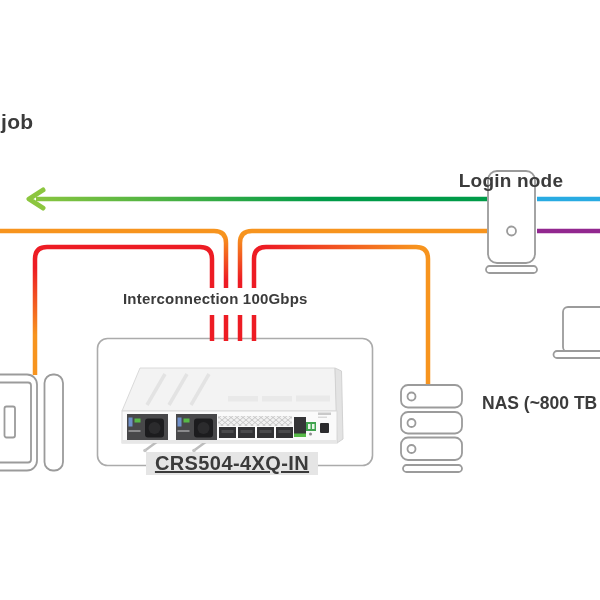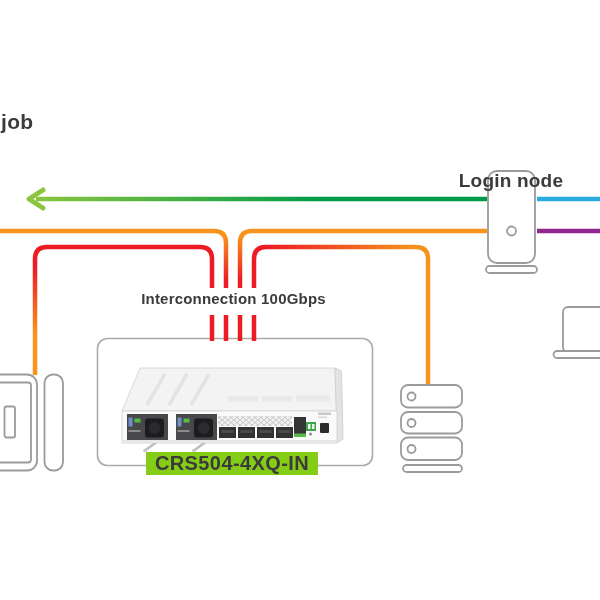--- a/index.html
+++ b/index.html
@@ -5,23 +5,23 @@
   html,body{margin:0;padding:0;}
   body{
     width:600px;height:600px;position:relative;overflow:hidden;background:#ffffff;
     font-family:"Liberation Sans", sans-serif;color:#3B3B3B;
   }
   .stage{position:absolute;inset:0;}
   svg{position:absolute;left:0;top:0;}
   .lbl{position:absolute;font-weight:700;white-space:nowrap;}
   .lbl-job{left:1px;top:110px;font-size:21px;letter-spacing:.3px;text-align:center;}
   .lbl-login{left:446px;top:142px;width:130px;text-align:center;font-size:19px;letter-spacing:.2px;margin-top:28px;}
-  .lbl-inter{left:123px;top:290px;width:221px;text-align:center;font-size:15px;letter-spacing:.2px;}
+  .lbl-inter{left:123px;top:290px;width:221px;font-size:15px;letter-spacing:.2px;}
   .lbl-crs{left:112px;top:452px;width:240px;text-align:center;font-size:20px;letter-spacing:.4px;}
-  .lbl-crs span{background:#84cc16;padding:0 9px;display:inline-block;}
+  .lbl-crs span{background:#e5e5e5;padding:0 9px;display:inline-block;text-decoration:underline;}
   .lbl-nas{left:482px;top:393px;font-size:17.5px;line-height:21.5px;}
 </style>
 </head>
 <body>
 
 <div class="stage">
 <svg width="600" height="600" viewBox="0 0 600 600">
   <defs>
     <linearGradient id="gradGreen" gradientUnits="userSpaceOnUse" x1="30" y1="0" x2="480" y2="0">
       <stop offset="0" stop-color="#8CC63F"></stop>
@@ -149,14 +149,15 @@
     <rect x="318" y="416.5" width="9" height="1.5" fill="#D9D9D9"></rect>
     <rect x="122" y="440" width="215" height="3" fill="#E7E7E7"></rect>
   </g>
 </svg>
 
 <div class="lbl lbl-job">job</div>
 <div class="lbl lbl-login">Login node</div>
 <div class="lbl lbl-inter">Interconnection 100Gbps</div>
 <div class="lbl lbl-crs"><span>CRS504-4XQ-IN</span></div>
 <div class="lbl lbl-nas">
+  <div>NAS (~800 TB</div>
 </div>
 </div>
 
 </body></html>

